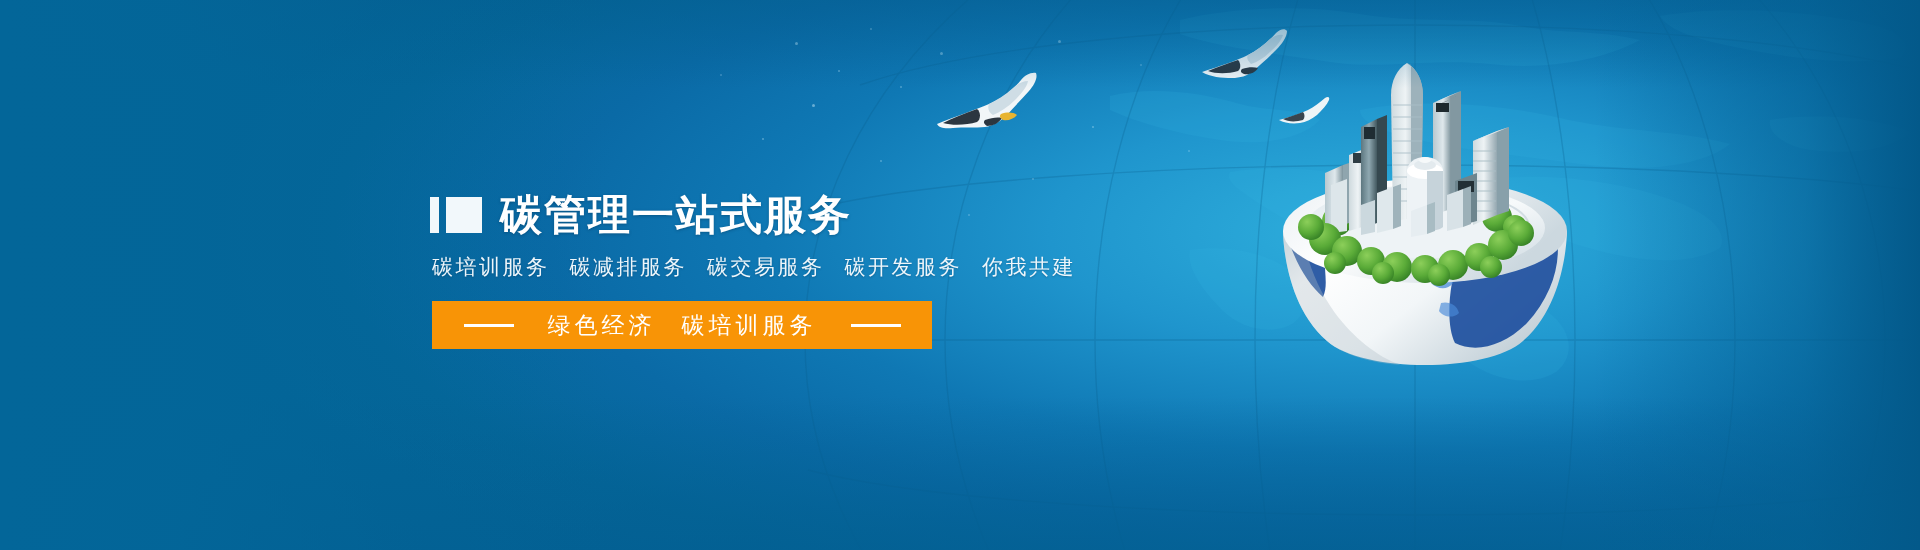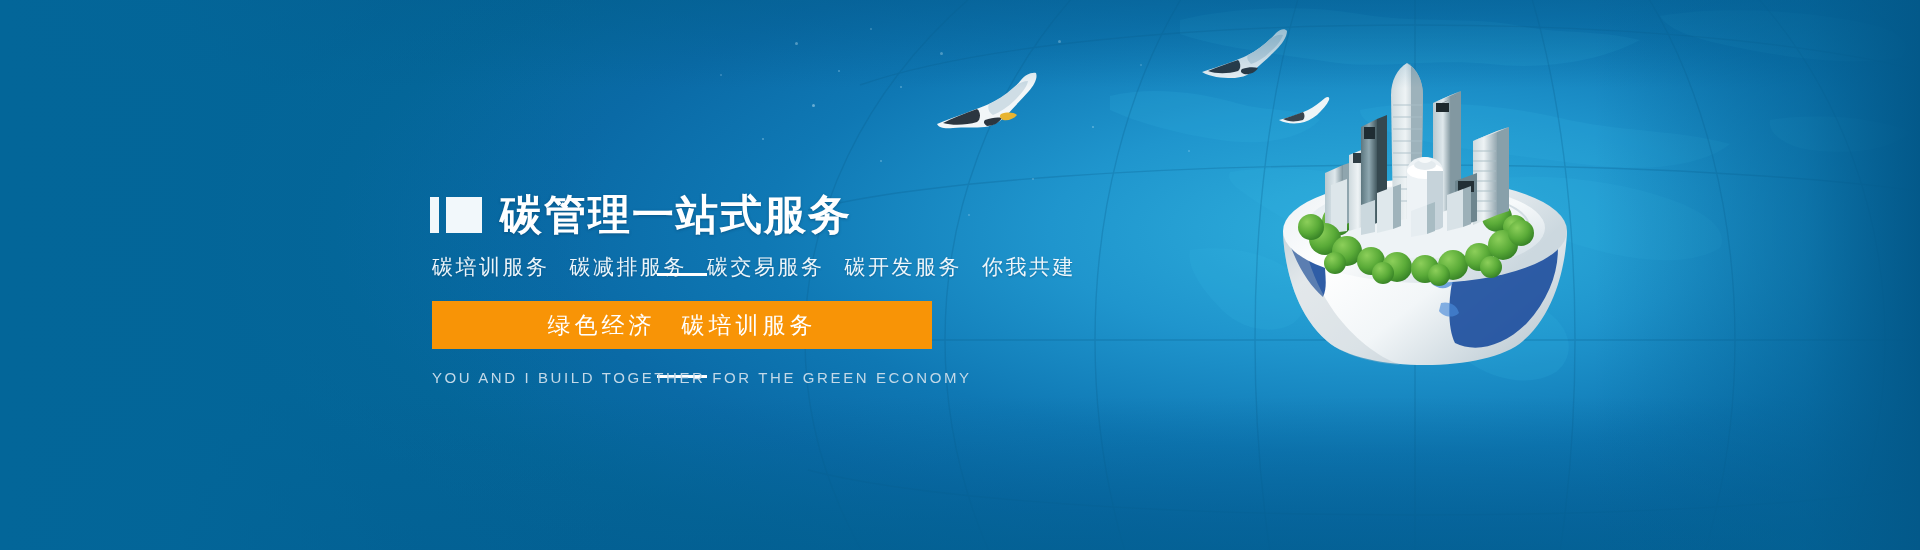--- a/index.html
+++ b/index.html
@@ -84,21 +84,20 @@
     text-shadow:0 1px 2px rgba(0,40,70,.3);
   }
 
   .orange-bar {
     margin-top:20px;
     margin-left:2px;
     width:500px; height:48px;
     background:#f89406;
     display:flex; align-items:center; justify-content:center;
     gap:34px;
-    flex-direction:column;
   }
   .orange-bar .dash { width:50px; height:3px; background:#ffffff; display:block; flex:0 0 auto; }
   .orange-bar .slogan {
     color:#ffffff; font-size:23px; letter-spacing:4px; white-space:nowrap;
     display:flex; gap:26px;
   }
 
   .tagline {
     margin-top:20px;
     margin-left:2px;
@@ -365,16 +364,15 @@
 
     <div class="orange-bar">
       <span class="dash"></span>
       <span class="slogan">
         <span>绿色经济</span>
         <span>碳培训服务</span>
       </span>
       <span class="dash"></span>
     </div>
 
-    <div class="tagline">YOU AND I BUILD TOGETHER FOR THE GREEN ECONOMY</div>
   </div>
 
 </div>
 
 </body></html>

